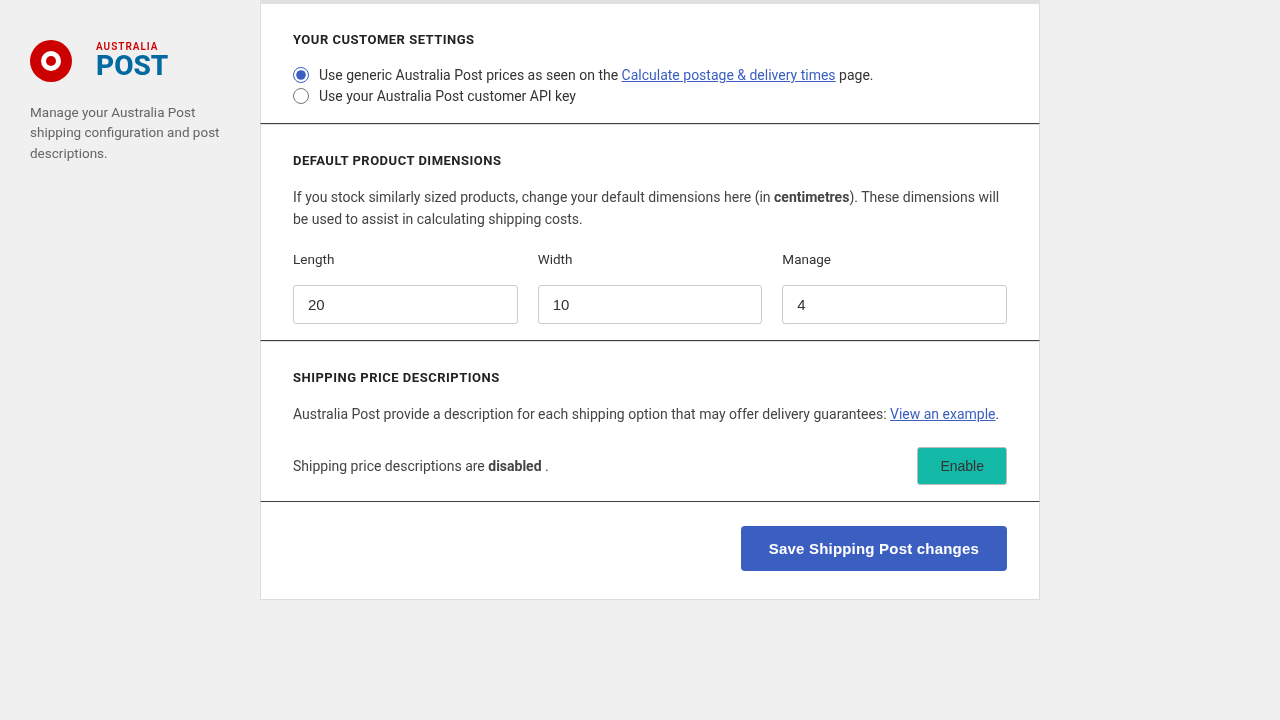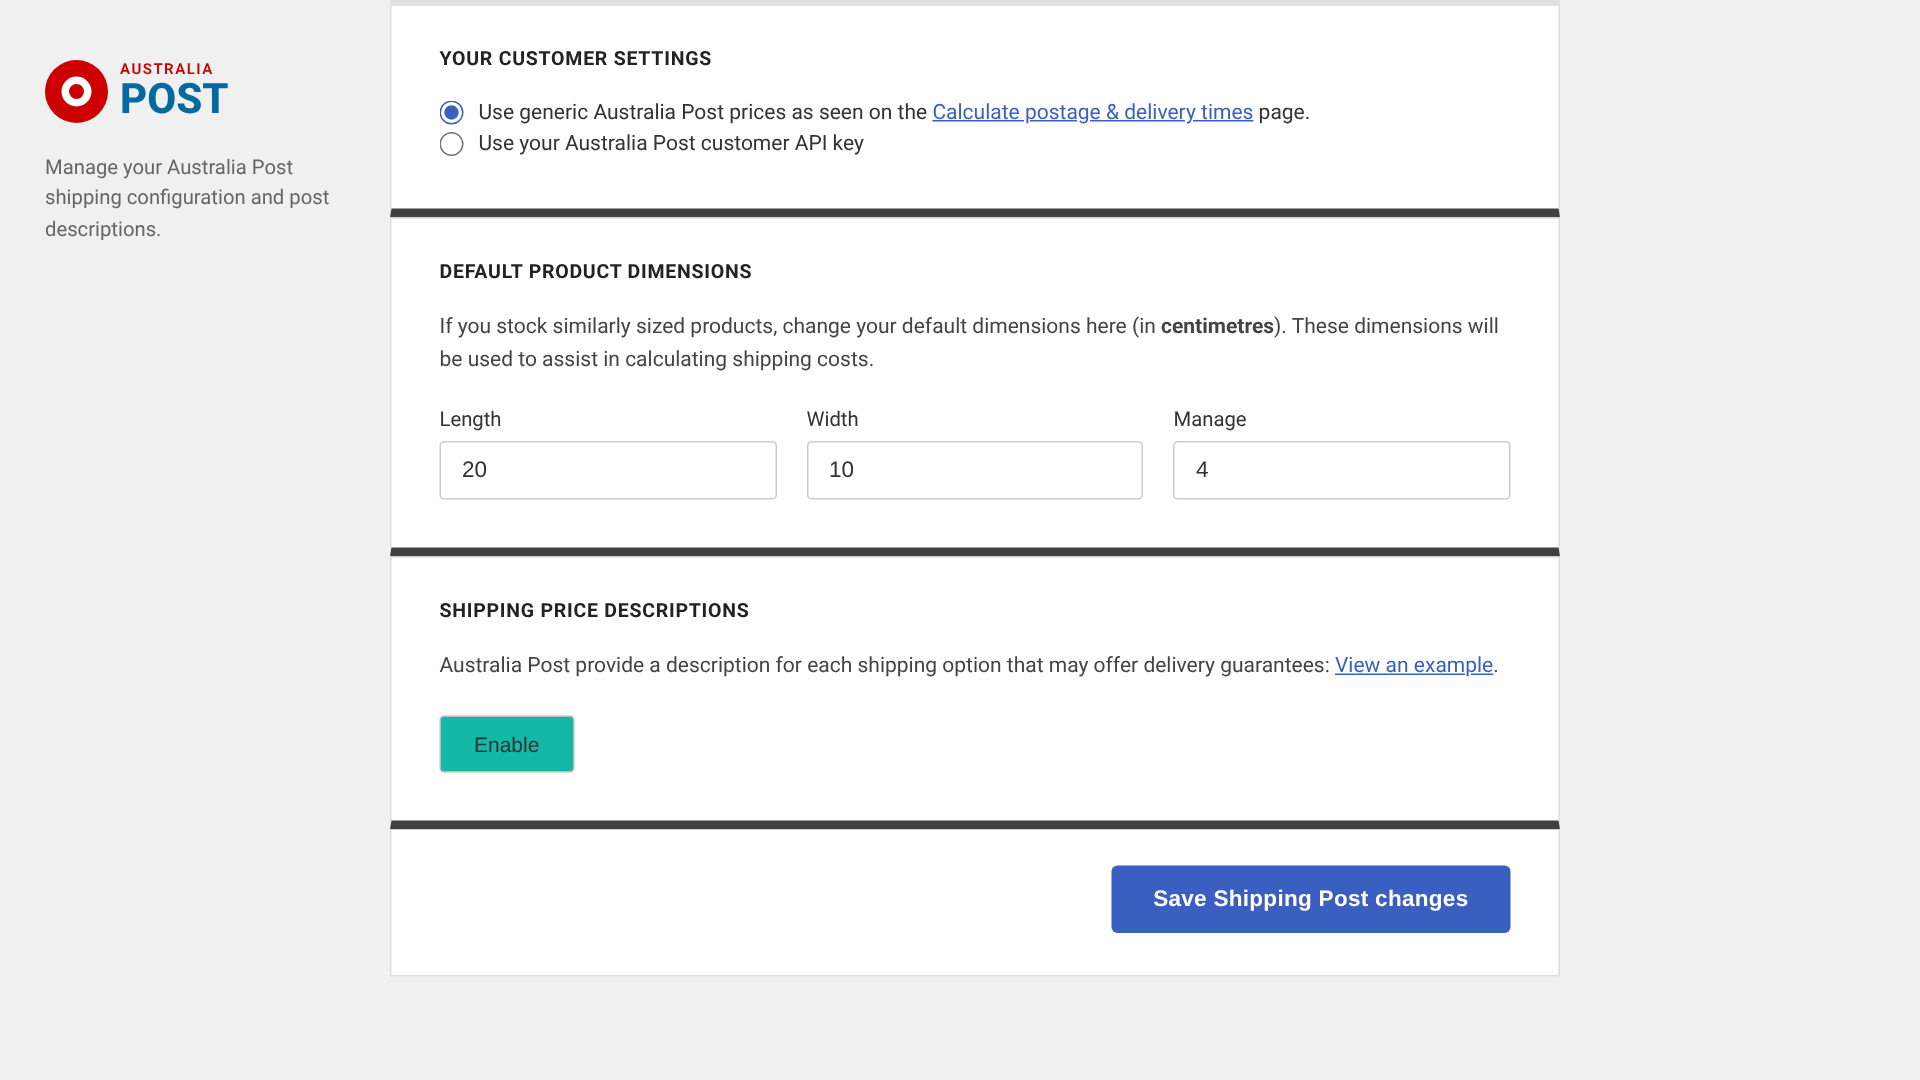--- a/index.html
+++ b/index.html
@@ -18,21 +18,21 @@
       flex-shrink: 0;
       padding: 40px 30px;
       display: flex;
       flex-direction: column;
       gap: 20px;
     }
 
     .logo-area {
       display: flex;
       align-items: center;
-      gap: 8px;
+      gap: 24px;
     }
 
     .logo-icon {
       width: 42px;
       height: 42px;
       flex-shrink: 0;
     }
 
     .logo-text {
       display: flex;
@@ -73,22 +73,22 @@
     .top-divider {
       height: 4px;
       background: #e0e0e0;
       margin-bottom: 0;
     }
 
     .section {
       background: #fff;
       border: 1px solid #ddd;
       border-top: none;
-      padding: 28px 32px 32px 32px;
-      border-bottom: 6px solid #404040;
+      padding: 28px 32px 16px 32px;
+      border-bottom: 1px solid #404040;
     }
 
     .section + .section {
       border-top: 1px solid #e0e0e0;
     }
 
     .section-title {
       font-size: 13px;
       font-weight: 700;
       letter-spacing: 0.5px;
@@ -144,21 +144,21 @@
     }
 
     .dimensions-row {
       display: flex;
       gap: 20px;
     }
 
     .dimension-field {
       display: flex;
       flex-direction: column;
-      gap: 6px;
+      gap: 18px;
       flex: 1;
     }
 
     .dimension-label {
       font-size: 13.5px;
       color: #333;
       font-weight: 400;
     }
 
     .dimension-input {
@@ -290,20 +290,23 @@
       </div>
     </div>
   </div>
 
   <div class="section">
     <div class="section-title">SHIPPING PRICE DESCRIPTIONS</div>
     <p class="shipping-desc-text">
       <span>Australia Post provide a description for each shipping option that may offer delivery guarantees: </span><a href="#">View an example</a><span>.</span>
     </p>
     <div class="shipping-status-row">
+      <span class="shipping-status-text">
+        <span>Shipping price descriptions are </span><strong>disabled</strong><span> .</span>
+      </span>
       <button class="enable-btn">Enable</button>
     </div>
   </div>
 
   <div class="save-section">
     <button class="save-btn">Save Shipping Post changes</button>
   </div>
 </div>
 
 </body></html>

